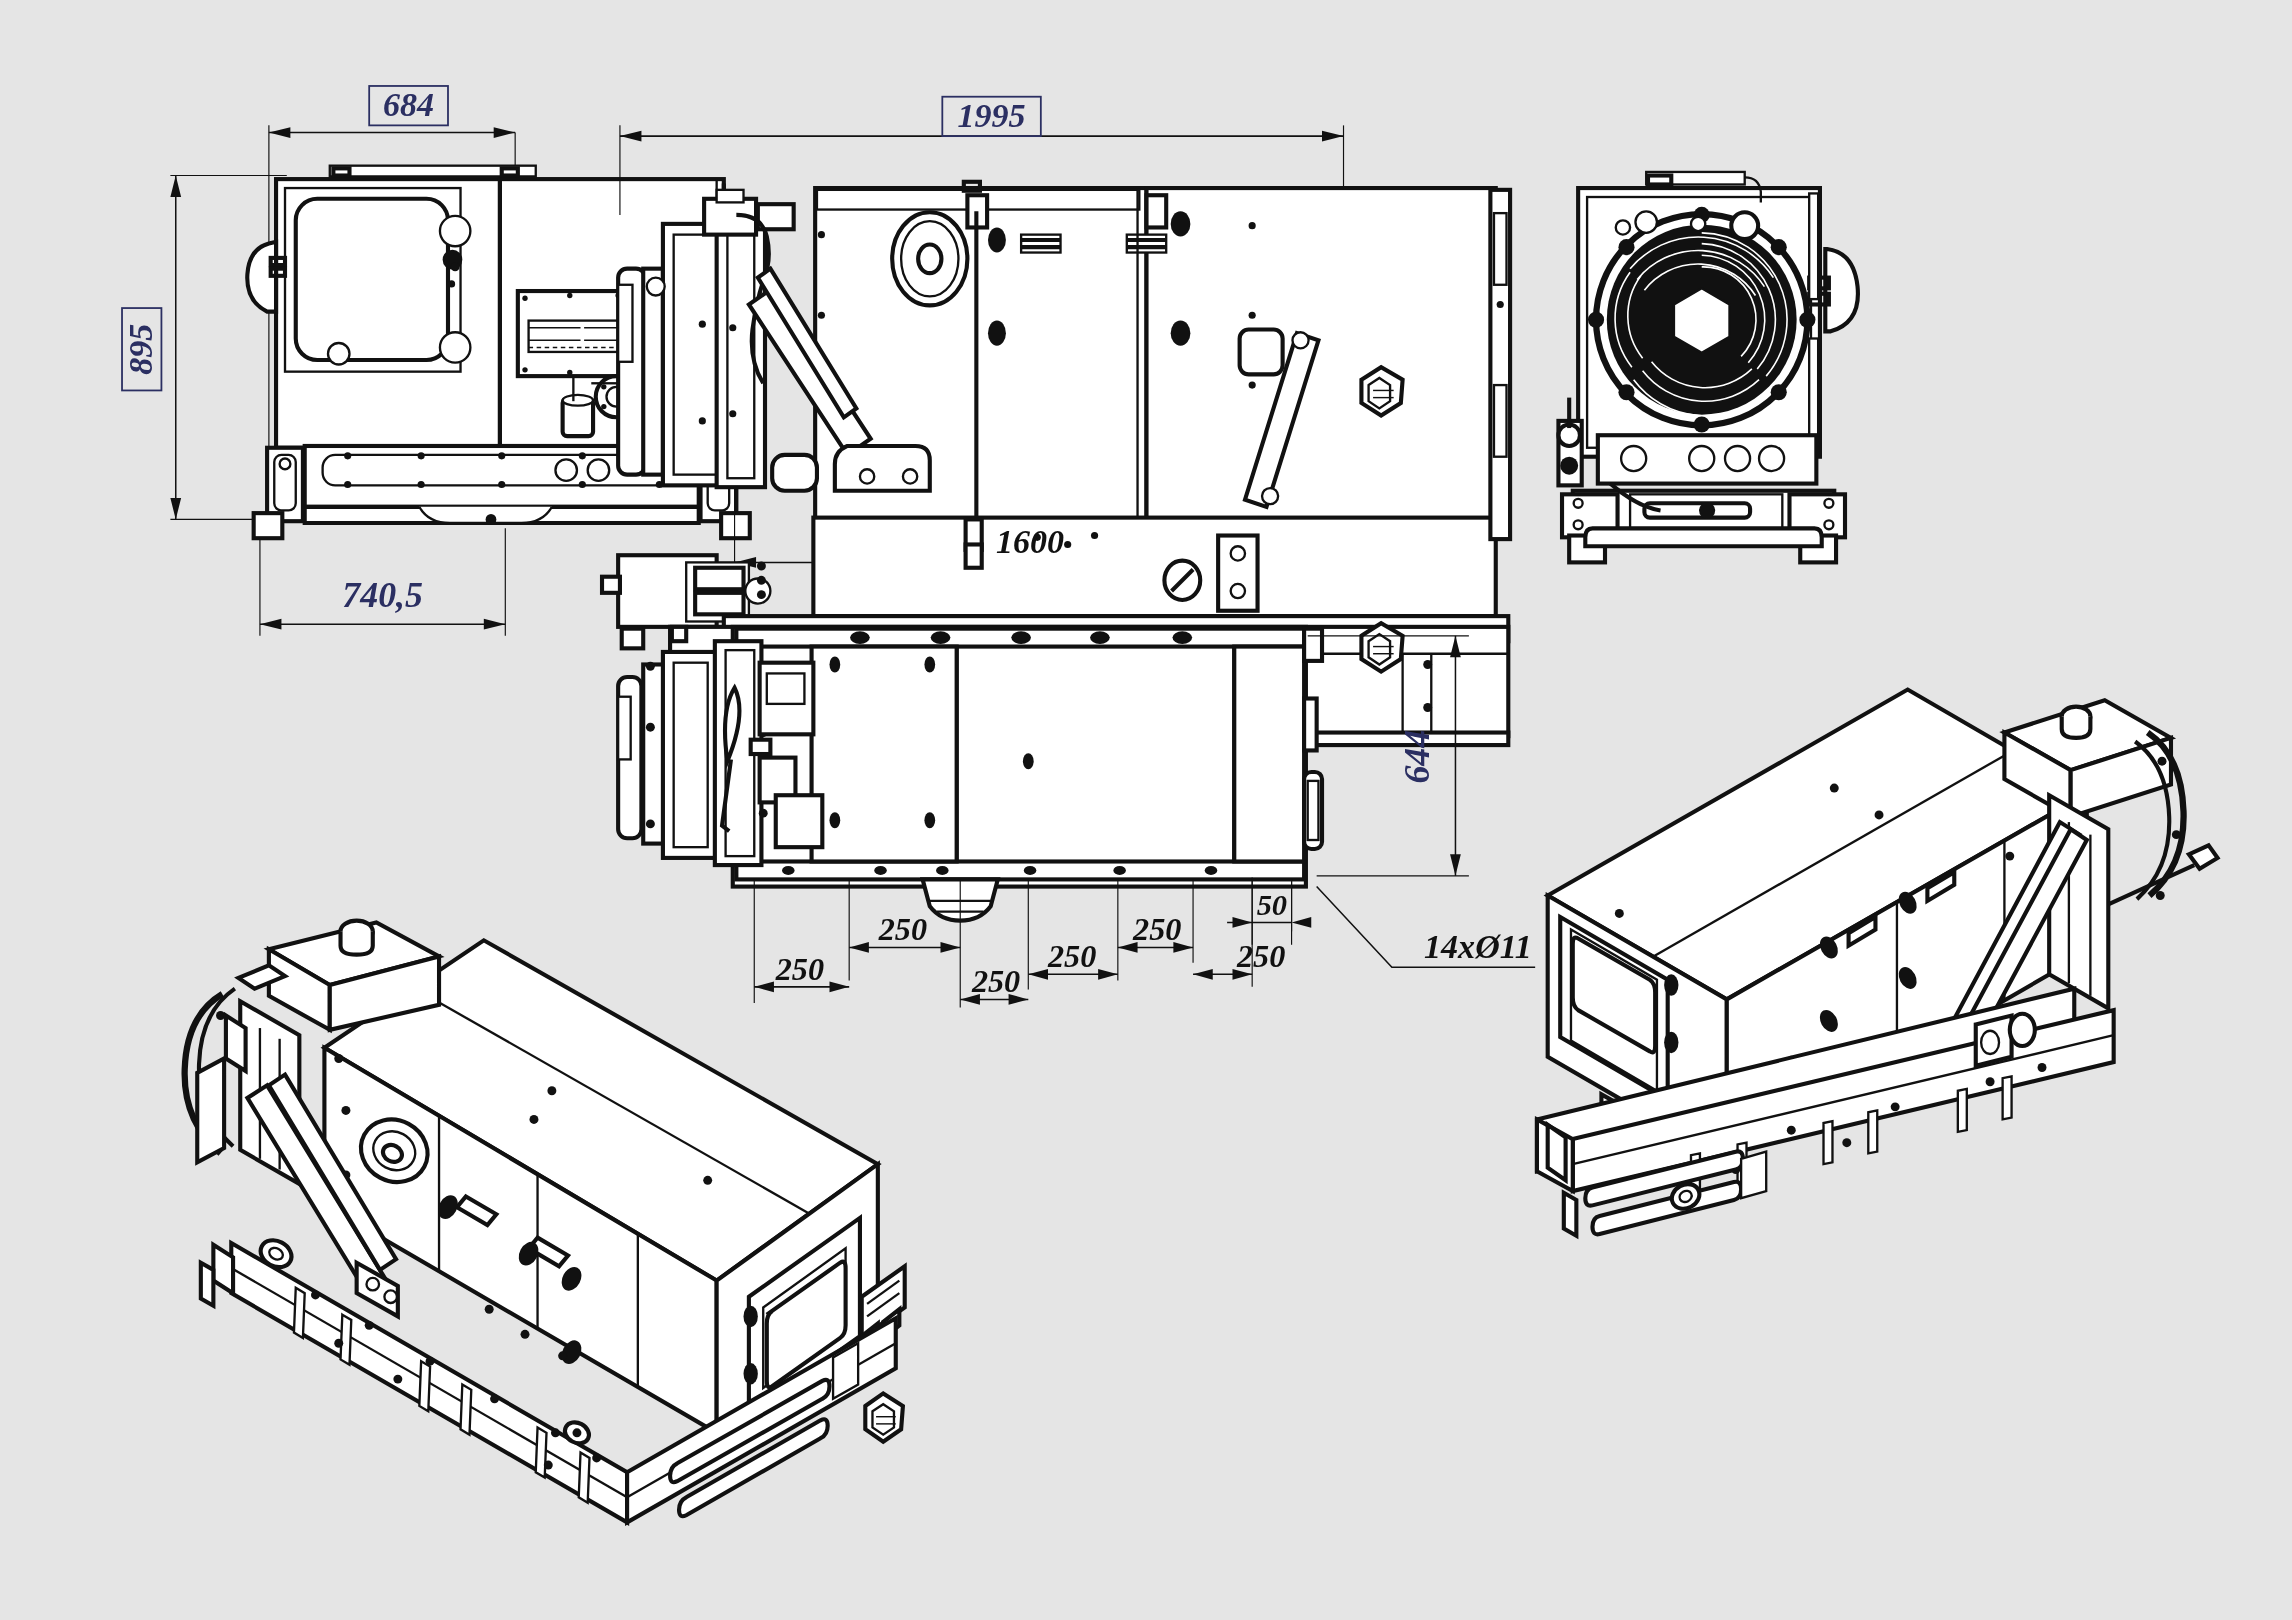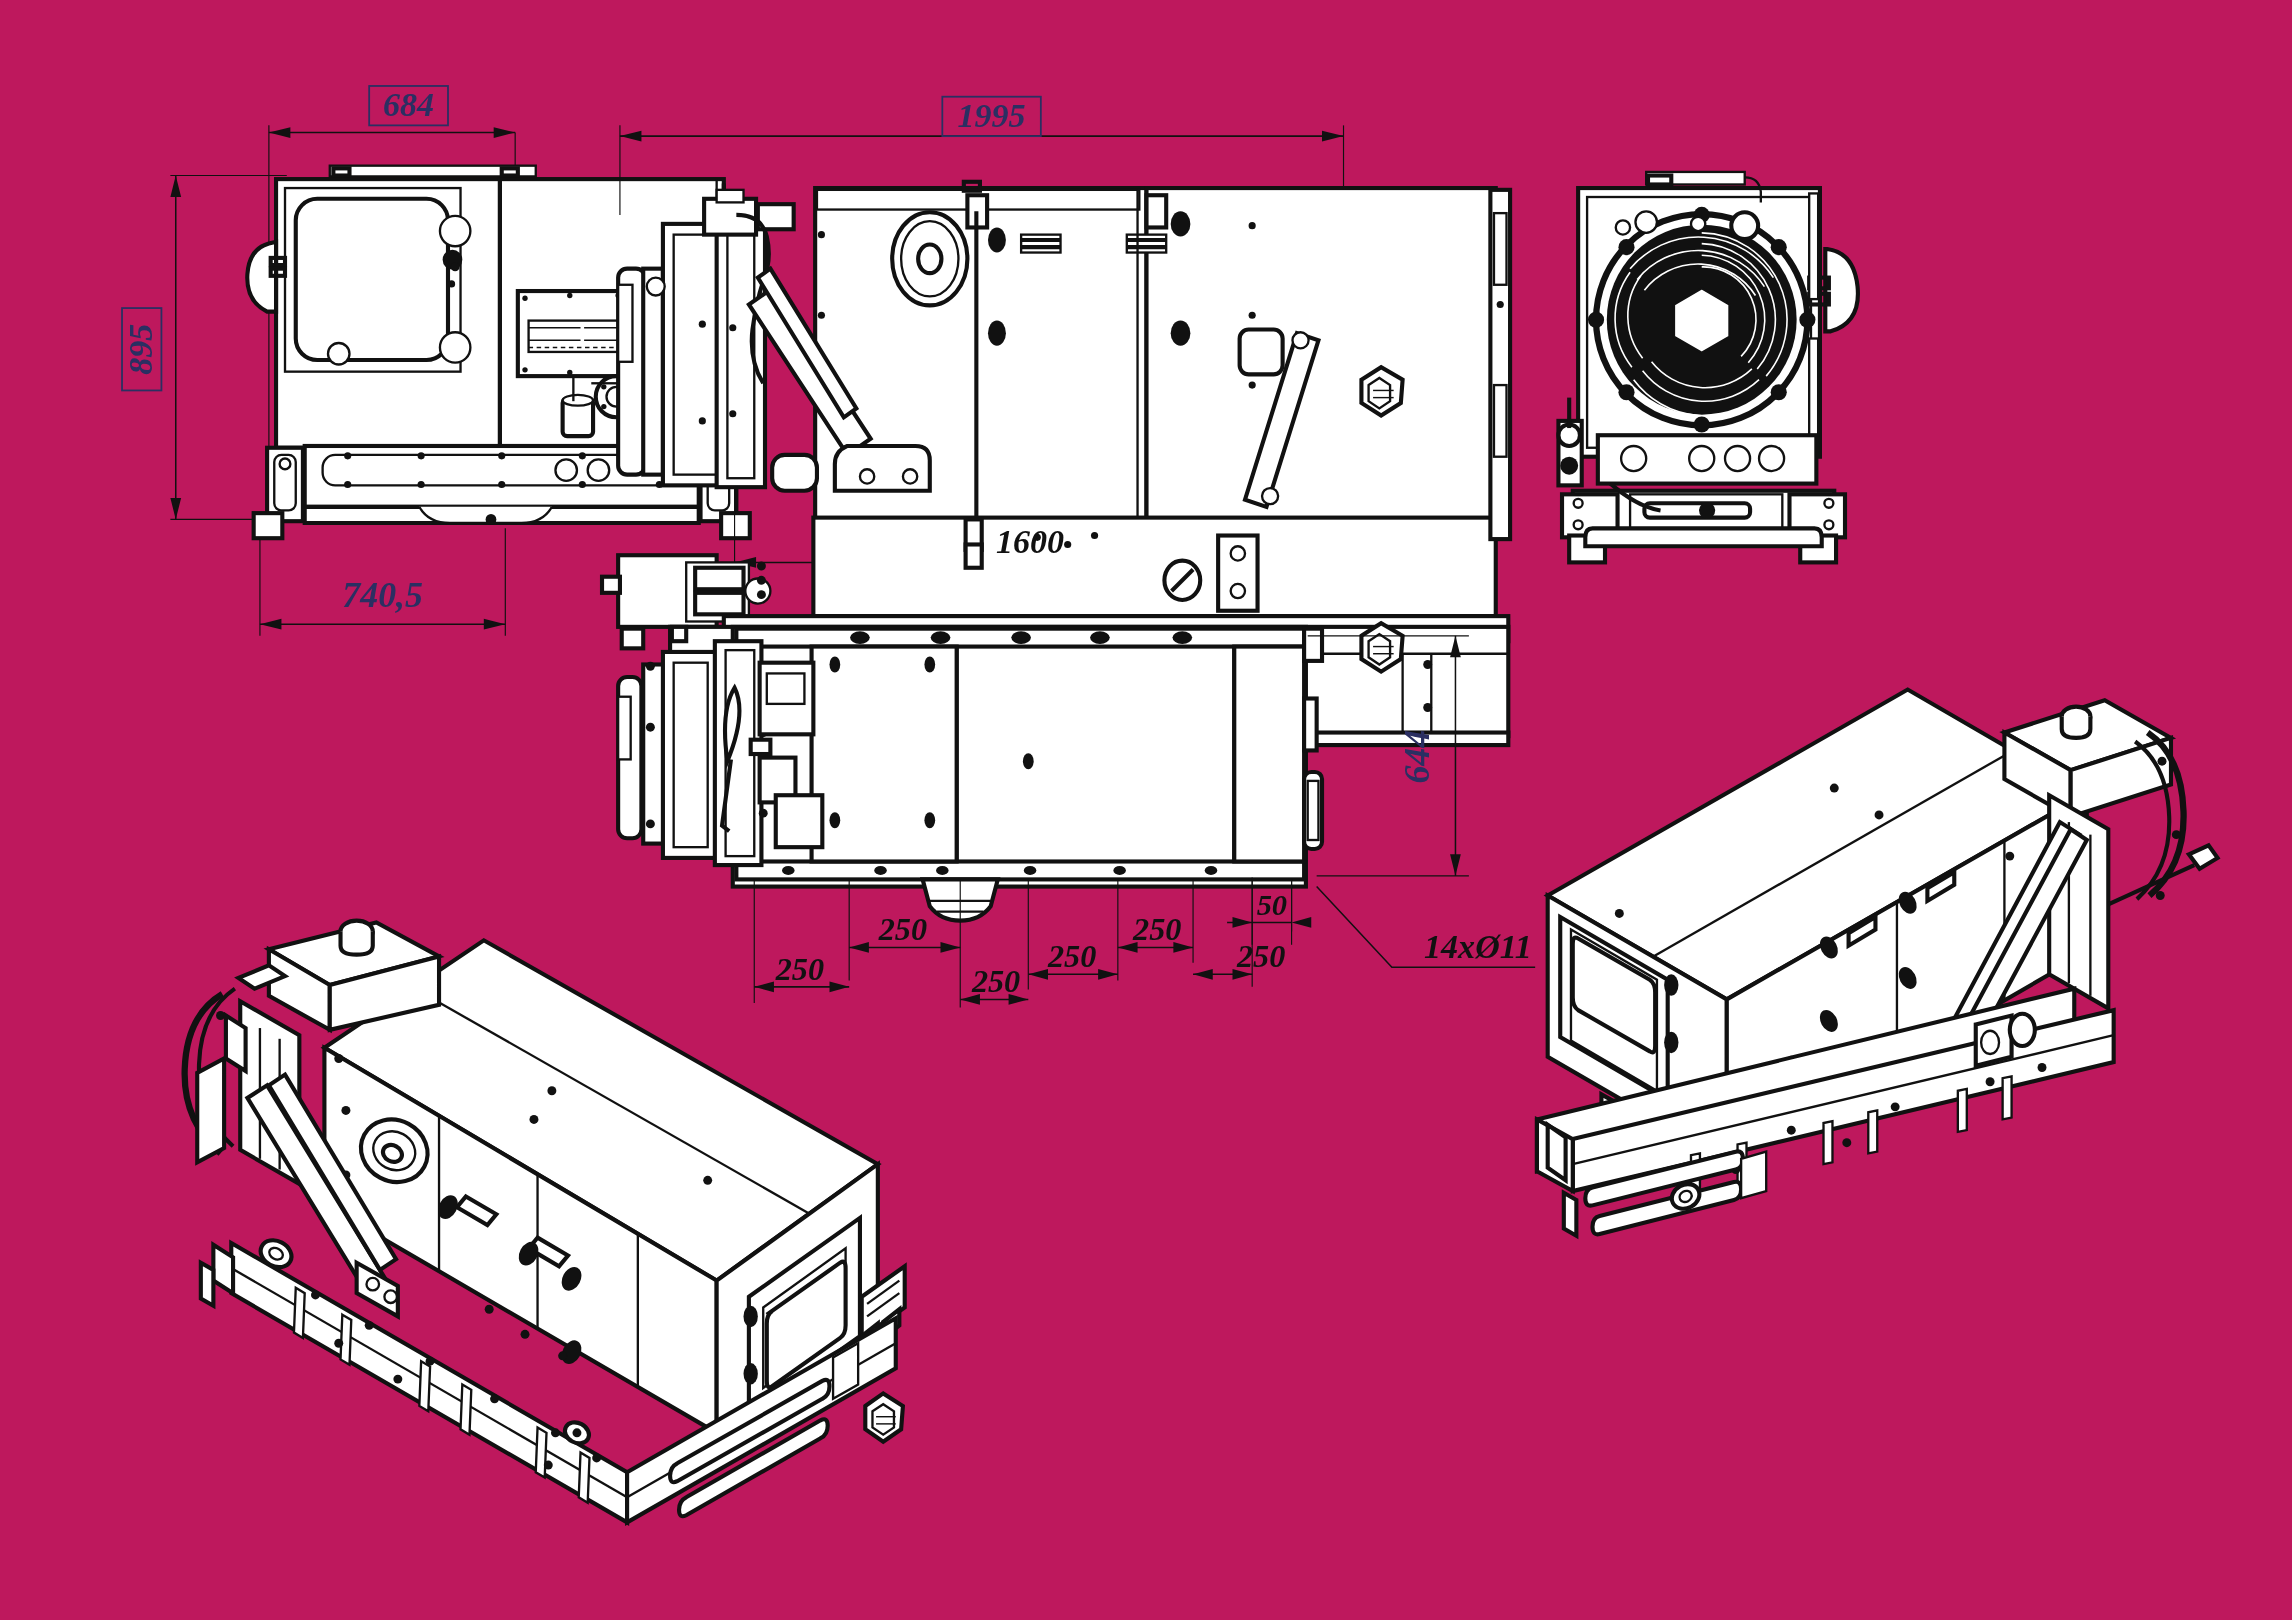--- a/index.html
+++ b/index.html
@@ -7,21 +7,21 @@
     padding: 0;
     background: #ffffff;
   }
   body {
     font-family: "Liberation Sans", sans-serif;
   }
   #sheet {
     position: relative;
     width: 2293px;
     height: 1620px;
-    background: #be185d;
+    background: #e5e5e5;
     overflow: hidden;
   }
   #sheet svg {
     position: absolute;
     top: 0;
     left: 0;
     width: 2293px;
     height: 1620px;
   }
   .dimtext {

